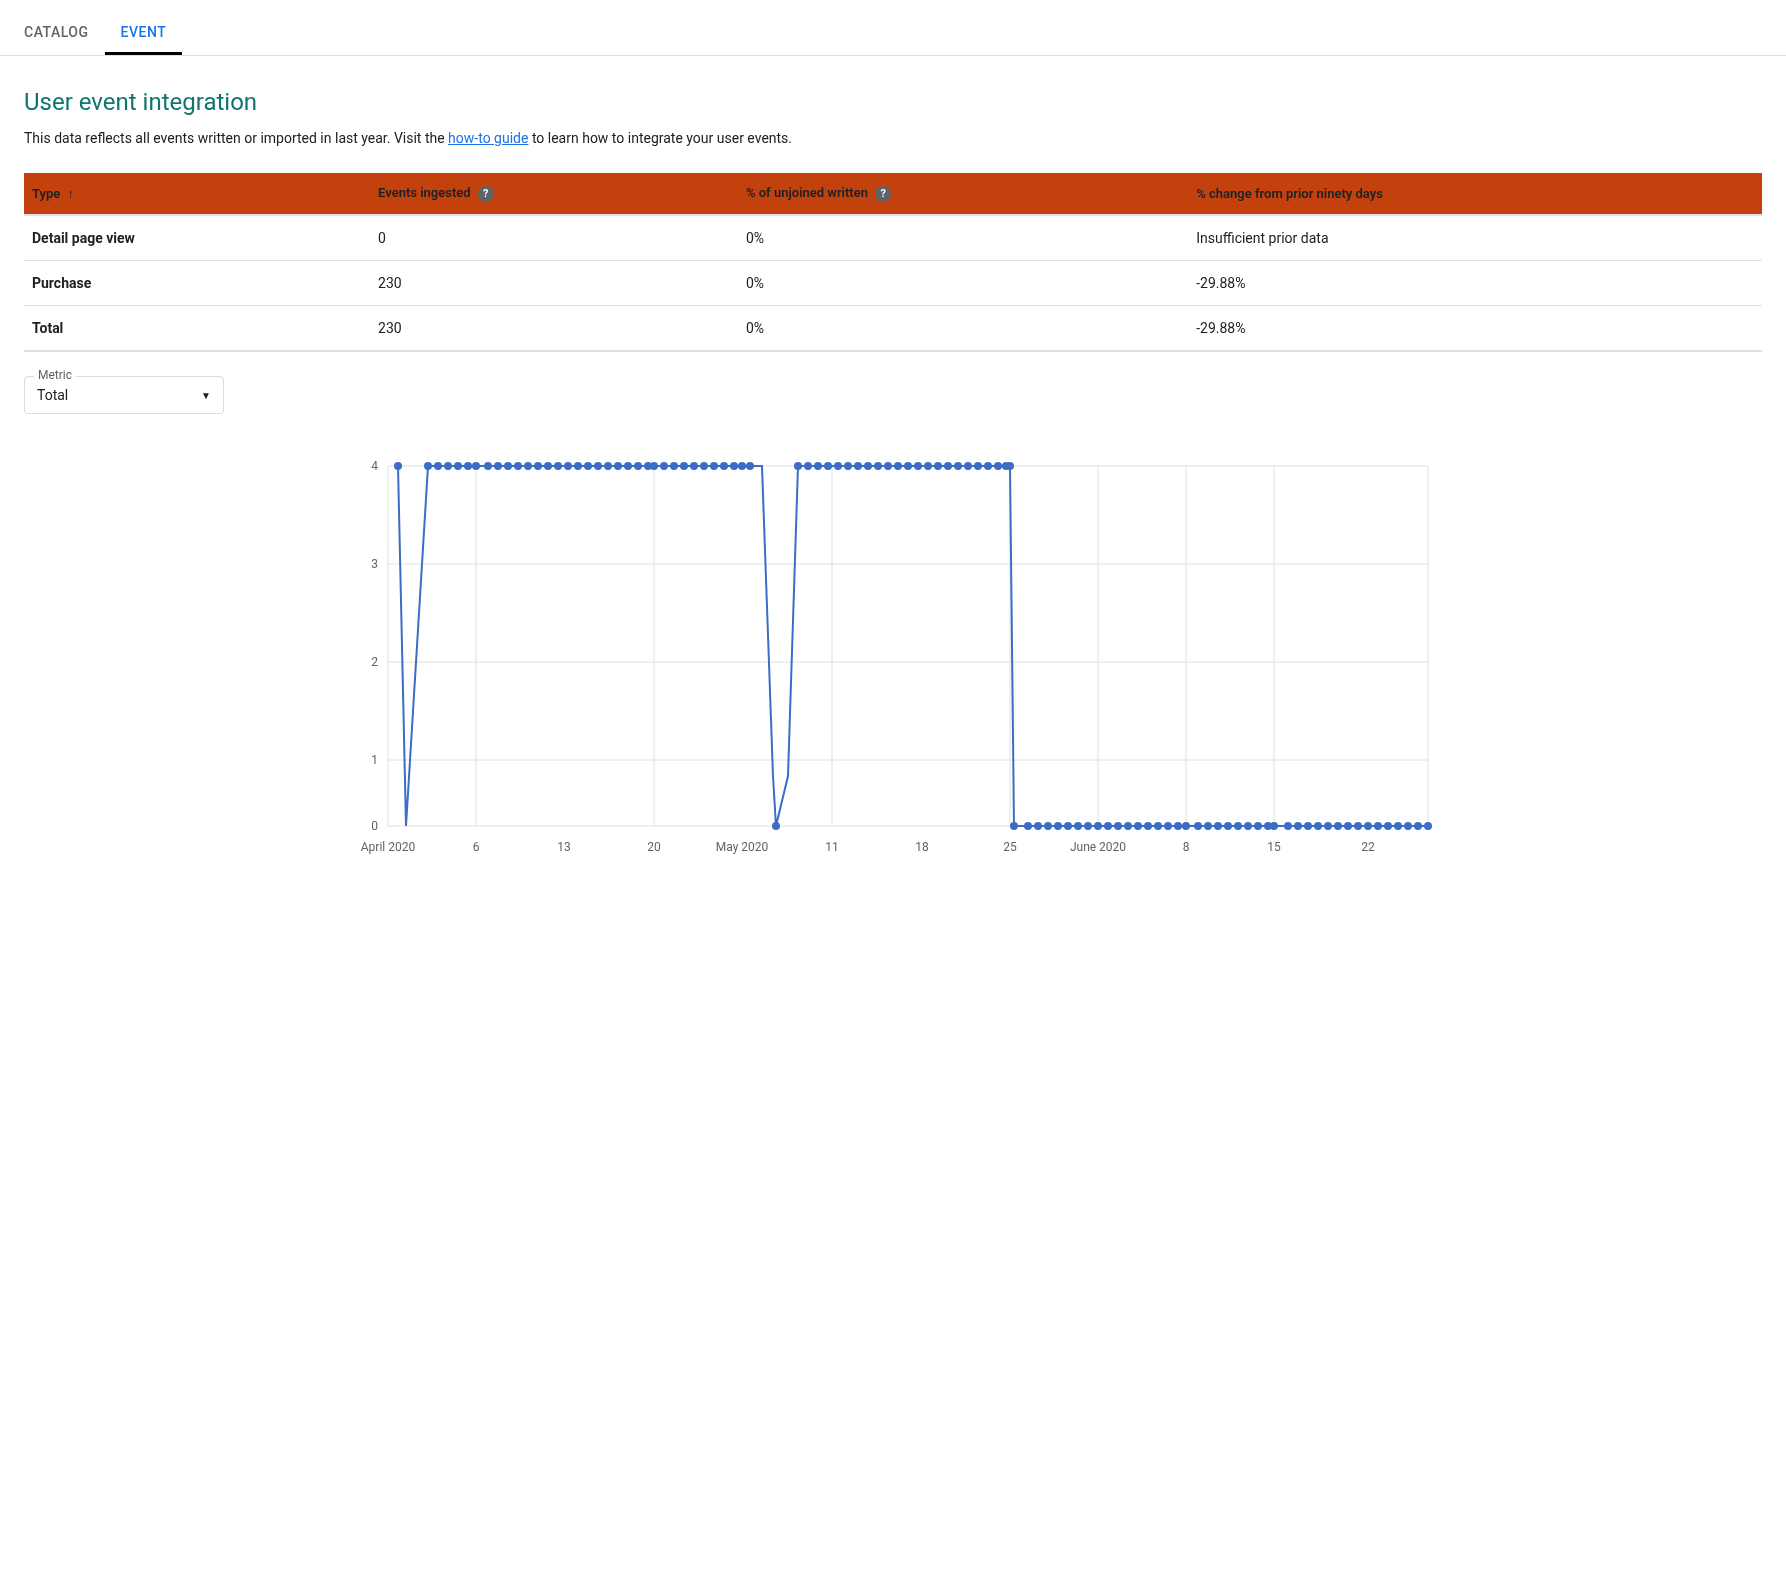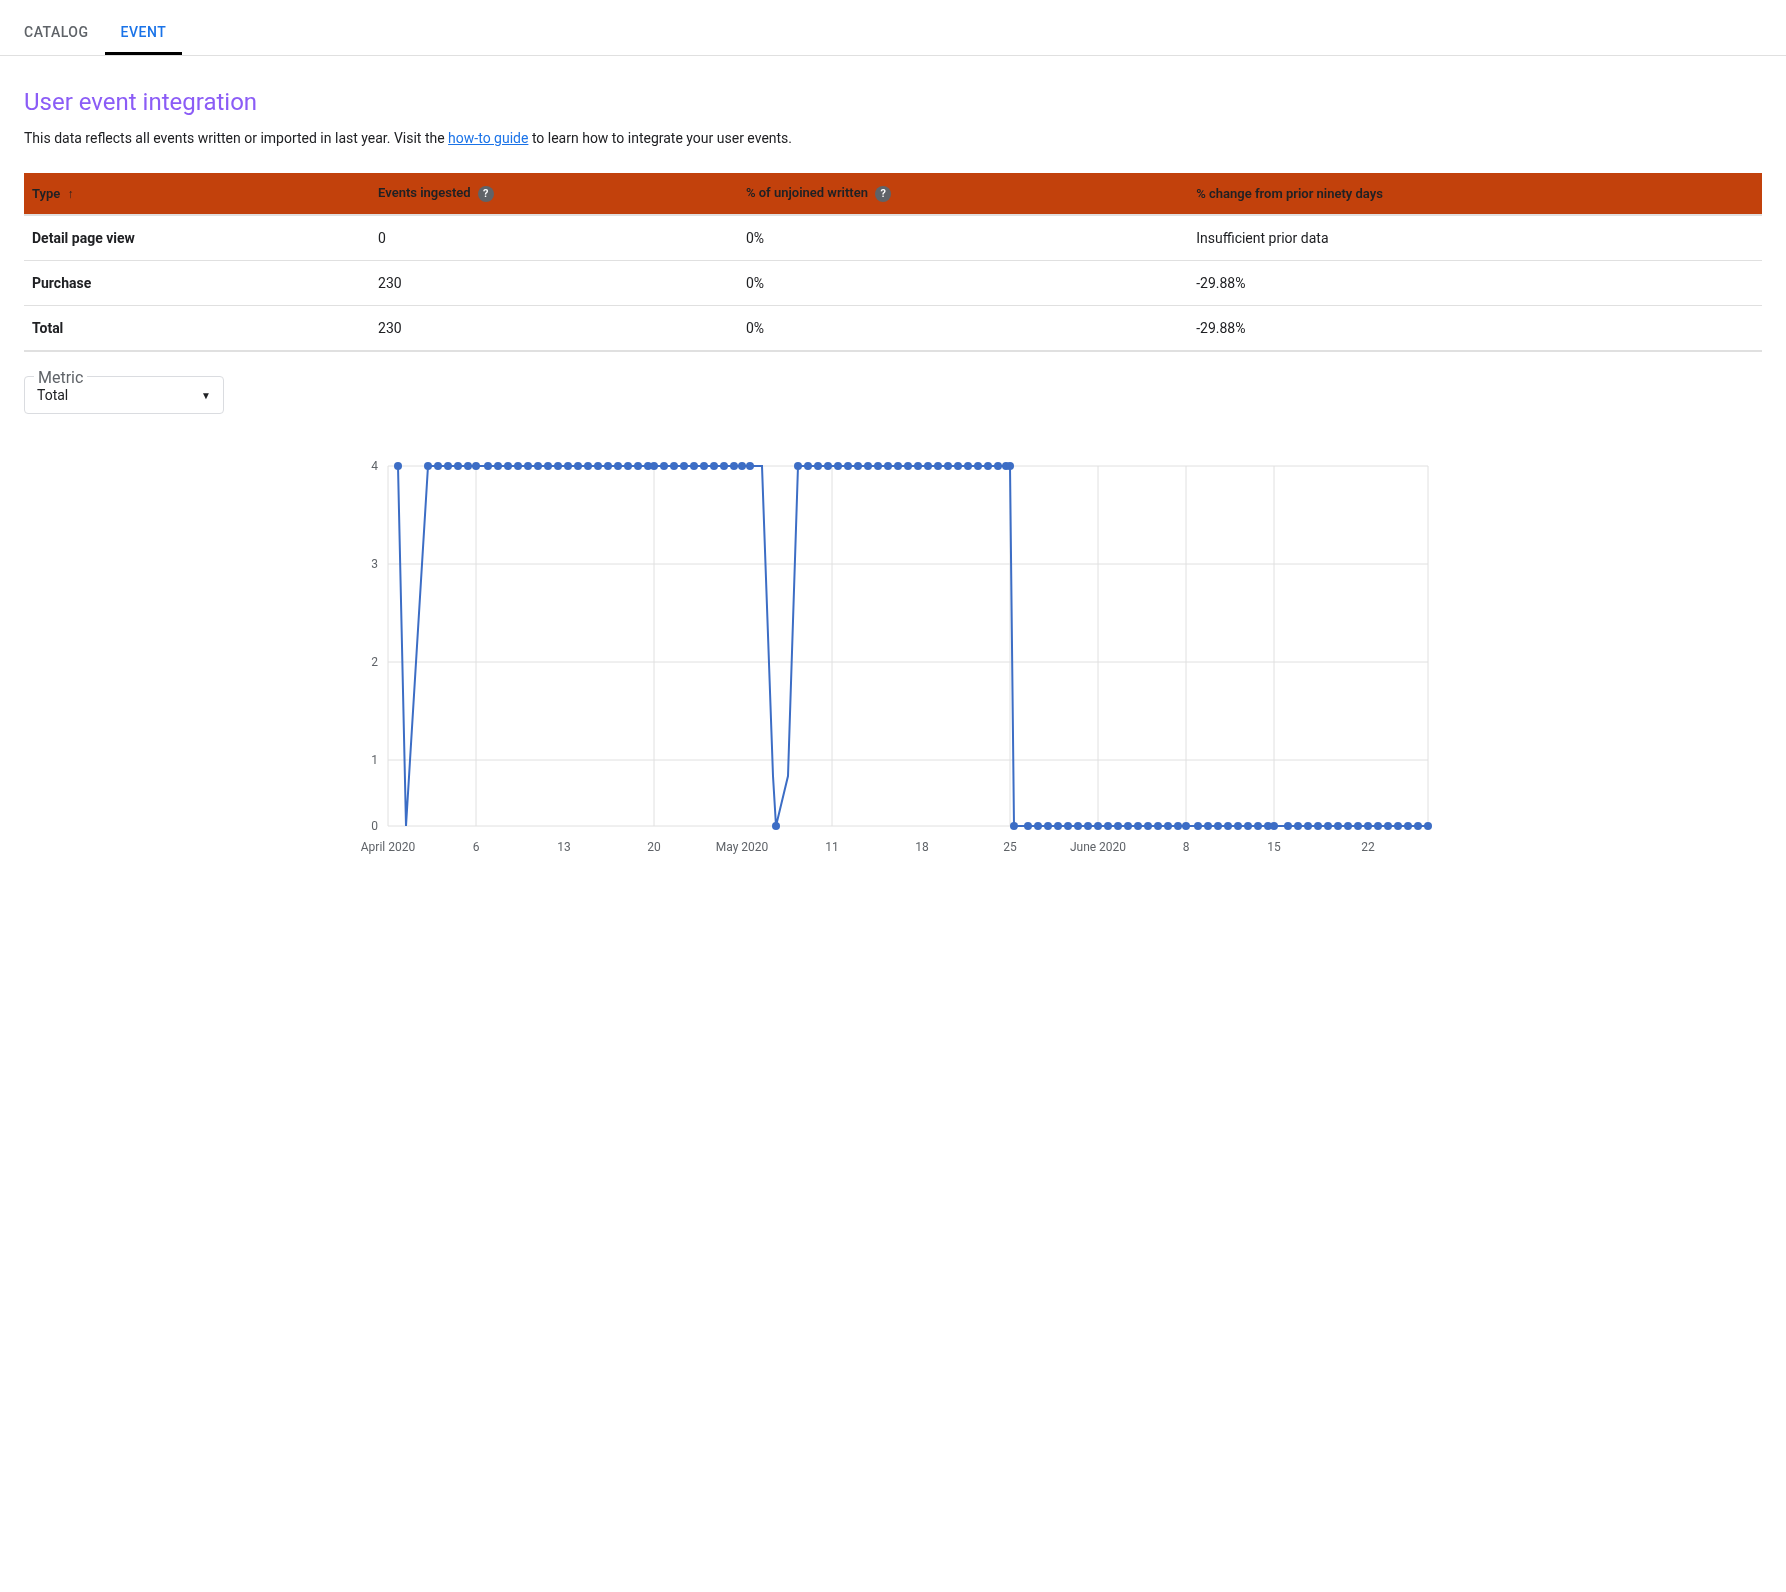--- a/index.html
+++ b/index.html
@@ -33,21 +33,21 @@
     }
 
     
     .content {
       padding: 32px 24px 24px 24px;
     }
 
     .page-title {
       font-size: 24px;
       font-weight: 400;
-      color: #8b5cf6;
+      color: #0f766e;
       margin-bottom: 12px;
     }
 
     .description {
       font-size: 14px;
       color: #202124;
       margin-bottom: 24px;
       line-height: 1.5;
     }
     .description a {
@@ -138,21 +138,21 @@
       margin-left: 4px;
       font-size: 12px;
     }
 
     
     .metric-container {
       position: relative;
       margin-bottom: 32px;
     }
     .metric-label {
-      font-size: 16px;
+      font-size: 12px;
       color: #5f6368;
       position: absolute;
       top: -8px;
       left: 10px;
       background: white;
       padding: 0 4px;
     }
     .metric-select {
       display: flex;
       align-items: center;

